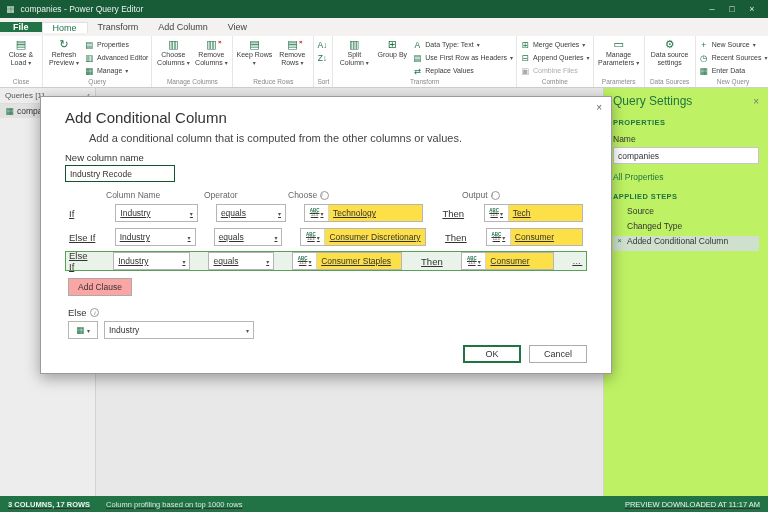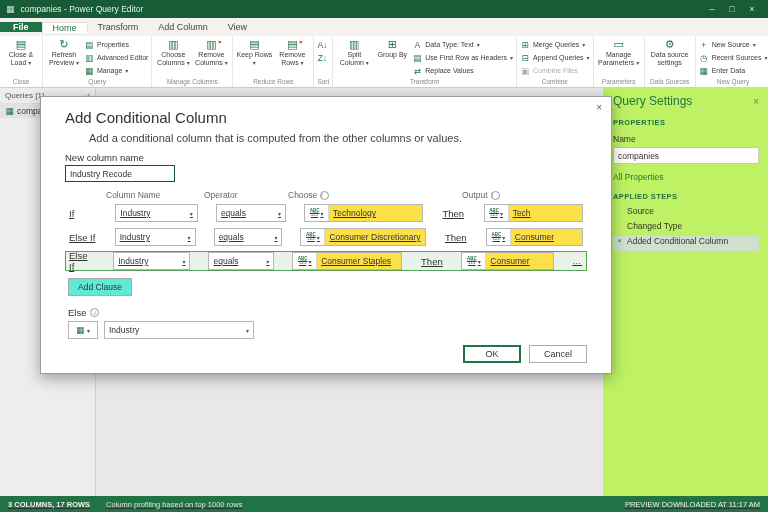--- a/index.html
+++ b/index.html
@@ -82,21 +82,21 @@
   .vfield{height:18px;border:1px solid #b5b5b5;background:#fde047;display:flex;align-items:stretch;}
   .vfield.val{width:134px;}
   .vfield.out{width:112px;}
   .abcbox{width:24px;border-right:1px solid #d6d6d6;display:flex;align-items:center;justify-content:center;gap:1px;background:#fff;cursor:default;}
   .abcstack{display:flex;flex-direction:column;align-items:center;line-height:1;}
   .abcstack .a{font-size:4.5px;color:#217346;font-weight:bold;}
   .abcstack .n{font-size:4.5px;color:#777;}
   .vtext{flex:1;display:flex;align-items:center;padding:0 4px;font-size:8.5px;color:#333;white-space:nowrap;overflow:hidden;}
   .then{width:28px;text-align:center;font-size:9.5px;color:#333;}
   .dots{width:14px;text-align:center;font-size:9px;color:#444;letter-spacing:1px;cursor:default;}
-  .addclause{display:inline-block;border:1px solid #ababab;background:#5eead4;font-size:8.5px;color:#333;padding:3px 9px;margin:3px 0 0 3px;cursor:default;}
+  .addclause{display:inline-block;border:1px solid #ababab;background:#fca5a5;font-size:8.5px;color:#333;padding:3px 9px;margin:3px 0 0 3px;cursor:default;}
   .else-label{display:flex;align-items:center;gap:4px;font-size:9.5px;color:#333;margin:11px 0 3px 3px;}
   .else-row{display:flex;align-items:center;gap:6px;margin-left:3px;}
   .else-iconbox{width:30px;height:18px;border:1px solid #b5b5b5;display:flex;align-items:center;justify-content:center;gap:3px;background:#fff;cursor:default;}
   .else-iconbox .sicon{width:auto;}
   .sel.elseval{width:150px;}
   .dlg-buttons{position:absolute;right:24px;bottom:10px;display:flex;gap:8px;}
   .btn{width:58px;height:18px;display:flex;align-items:center;justify-content:center;font-size:9px;color:#333;background:#fff;cursor:default;}
   .btn.ok{border:1px solid #217346;box-shadow:inset 0 0 0 1px #217346;}
   .btn.cancel{border:1px solid #ababab;}
   .info-icon{width:9px;height:9px;border:1px solid #999;border-radius:50%;color:#777;font-size:6px;line-height:8px;text-align:center;display:inline-block;font-style:italic;}

